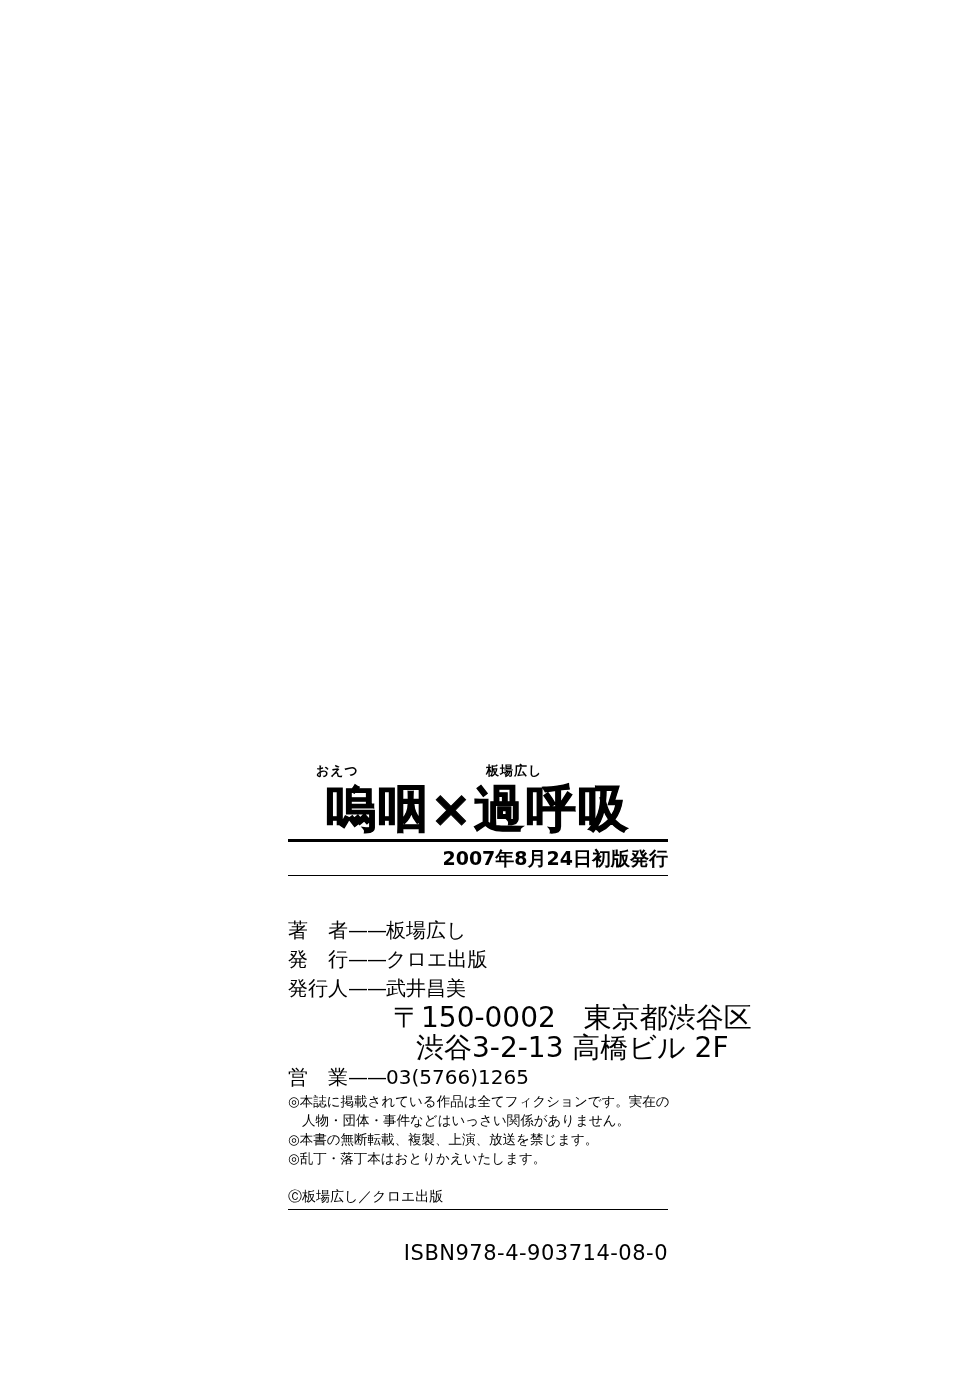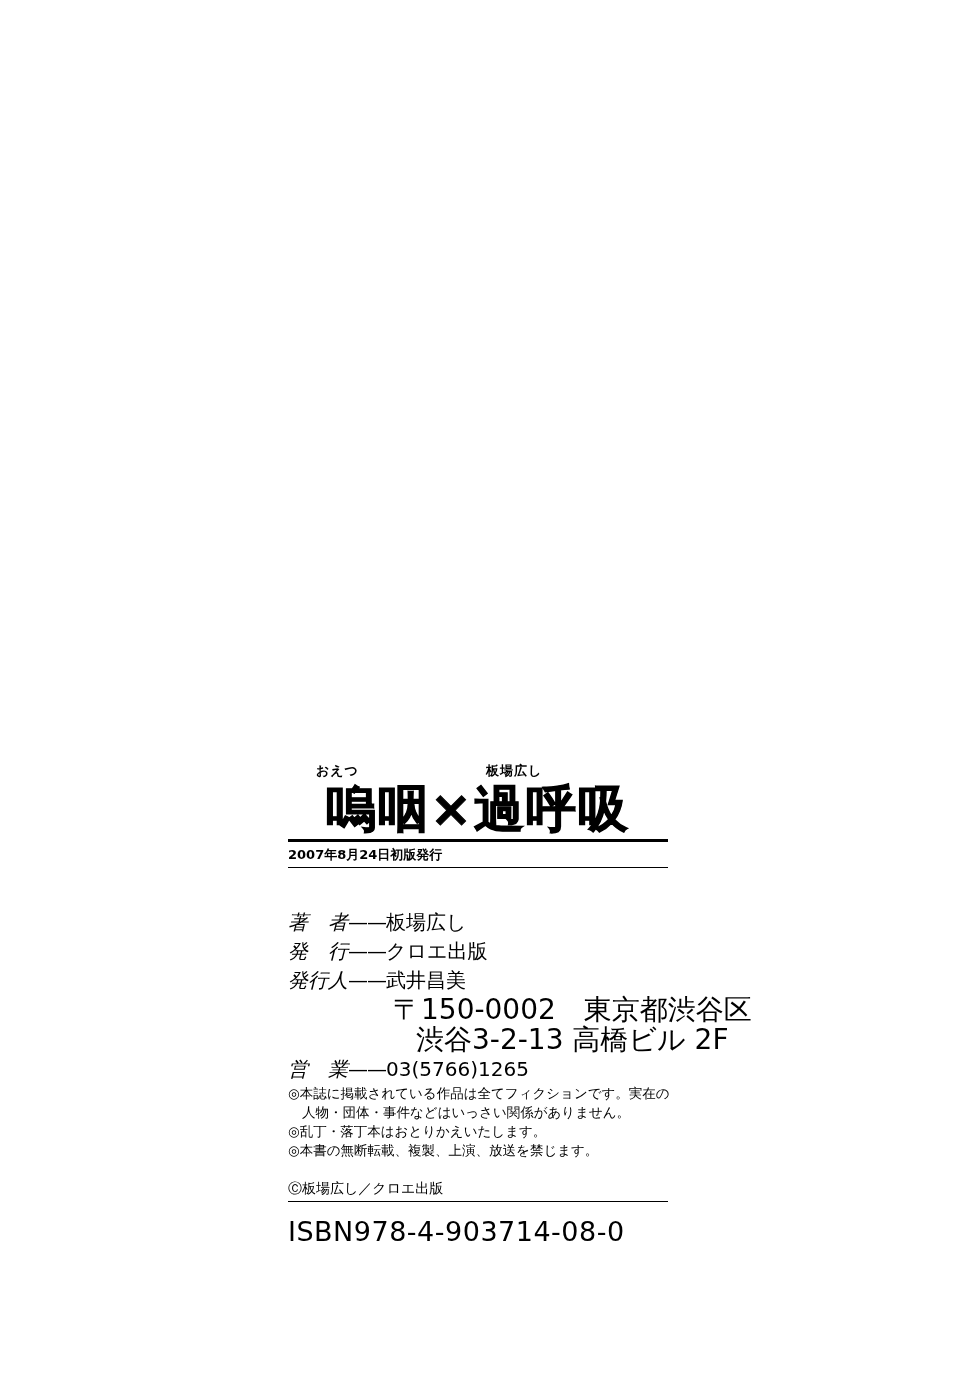--- a/index.html
+++ b/index.html
@@ -53,24 +53,24 @@
     font-family: "DejaVu Sans", "Liberation Sans", sans-serif;
     white-space: nowrap;
     text-align: center;
     -webkit-text-stroke: 1px #000;
   }
   .rule-thick {
     border-bottom: 3px solid #000;
     margin-top: 2px;
   }
   .pub-date {
-    font-size: 13px;
+    font-size: 19px;
     font-weight: bold;
     letter-spacing: 0px;
-    text-align: left;
+    text-align: right;
     padding: 4px 0 3px 0;
     font-family: "DejaVu Sans", "Liberation Sans", sans-serif;
     white-space: nowrap;
   }
   .rule-under-date {
     border-bottom: 1.5px solid #000;
   }
 
   
   .credits {
@@ -78,21 +78,20 @@
     font-size: 20px;
     line-height: 29px;
     font-family: "DejaVu Sans", "Liberation Sans", sans-serif;
     letter-spacing: 0px;
   }
   .credit-line {
     white-space: nowrap;
   }
   .cr-label {
     display: inline-block;
-    font-style: italic;
   }
   .cr-dash {
     letter-spacing: -1px;
   }
   .addr-line {
     white-space: nowrap;
     padding-left: 105px;
     font-size: 28px;
     line-height: 30px;
   }
@@ -115,23 +114,23 @@
     margin-top: 20px;
     font-size: 14px;
     font-family: "DejaVu Sans", "Liberation Sans", sans-serif;
     white-space: nowrap;
   }
   .rule-footer {
     border-bottom: 1.5px solid #000;
     margin-top: 3px;
   }
   .isbn {
-    margin-top: 14px;
-    text-align: left;
-    font-size: 27px;
+    margin-top: 31px;
+    text-align: right;
+    font-size: 21px;
     letter-spacing: 0.5px;
     font-family: "DejaVu Sans", "Liberation Sans", sans-serif;
     white-space: nowrap;
   }
 </style>
 </head>
 <body>
 
 <div class="colophon">
 
@@ -161,21 +160,21 @@
     <div class="addr-line addr-line2">渋谷3-2-13 高橋ビル 2F</div>
 
     <div class="credit-line">
       <span class="cr-label">営　業</span><span class="cr-dash">——</span><span>03(5766)1265</span>
     </div>
   </div>
 
   <div class="notes">
     <div class="note-line">◎本誌に掲載されている作品は全てフィクションです。実在の</div>
     <div class="note-line note-indent">人物・団体・事件などはいっさい関係がありません。</div>
+    <div class="note-line">◎本書の無断転載、複製、上演、放送を禁じます。</div>
     <div class="note-line">◎乱丁・落丁本はおとりかえいたします。</div>
-    <div class="note-line">◎本書の無断転載、複製、上演、放送を禁じます。</div>
   </div>
 
   <div class="copyright">Ⓒ板場広し／クロエ出版</div>
   <div class="rule-footer"></div>
   <div class="isbn">ISBN978-4-903714-08-0</div>
 
 </div>
 
 </body></html>

